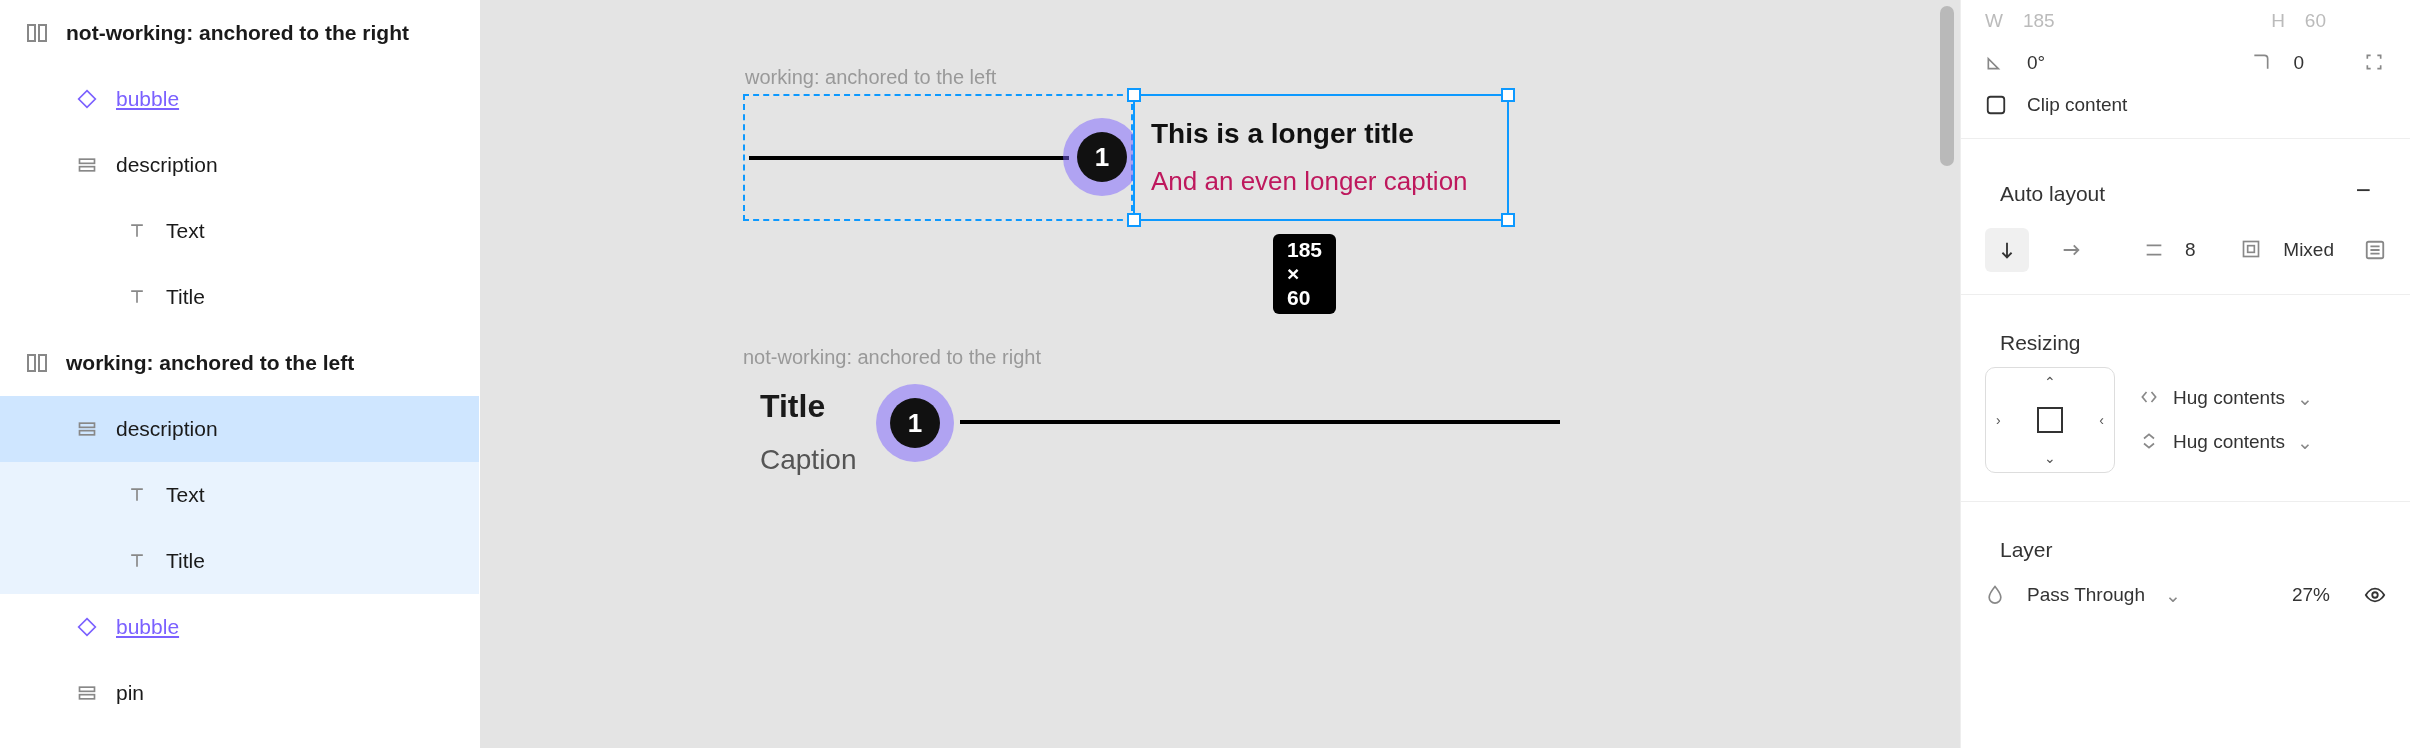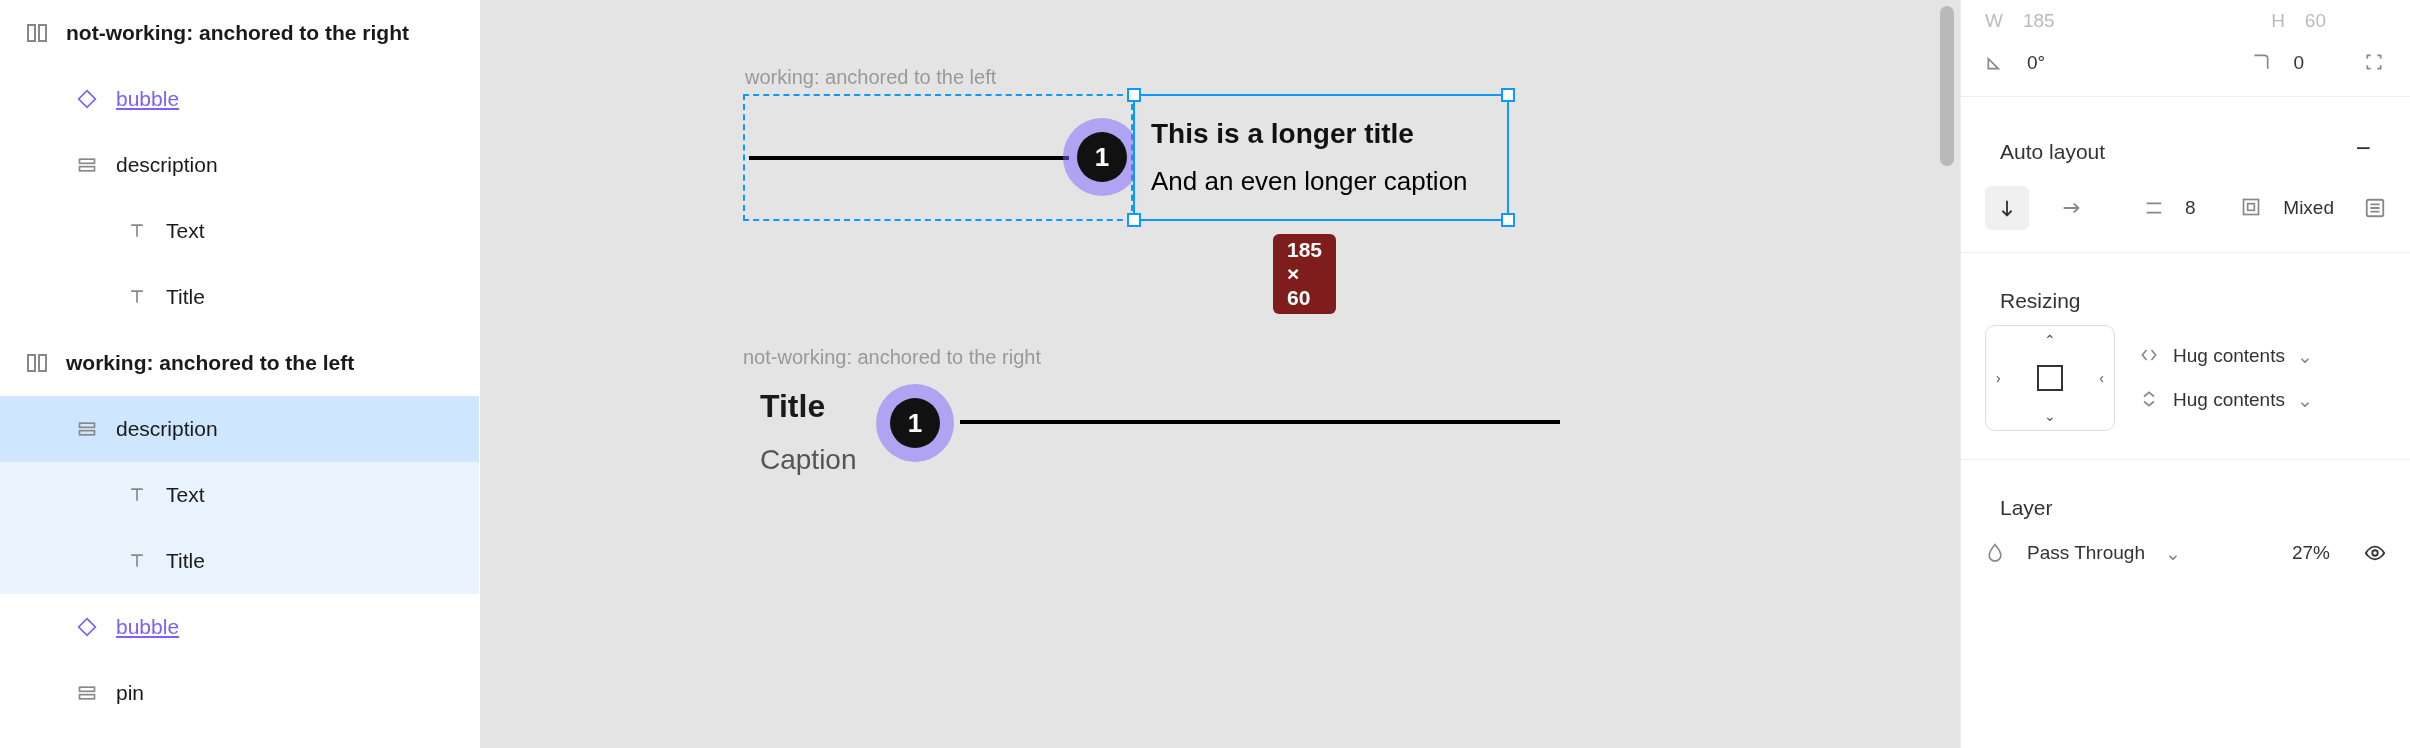--- a/index.html
+++ b/index.html
@@ -69,30 +69,30 @@
   }
   .sel-box {
     position:absolute; left:390px; top:0; width:376px; height:127px;
     border:2px solid #0d99ff;
     background:#e4e4e4;
     padding: 8px 16px;
     display:flex; flex-direction:column; justify-content:center; gap:16px;
   }
   .sel-hdl { position:absolute; width:14px; height:14px; background:#fff; border:2px solid #0d99ff; }
   .sel-title { font-size:28px; font-weight:700; color:#111; }
-  .sel-cap   { font-size:26px; color:#000000; }
+  .sel-cap   { font-size:26px; color:#be185d; }
   .line1 { position:absolute; left:6px; top:62px; width:320px; height:4px; background:#000; }
   .bubble1 {
     position:absolute; left:320px; top:24px; width:78px; height:78px;
     border-radius:50%; background:rgba(123,97,255,.5);
     display:flex; align-items:center; justify-content:center;
   }
   .bubble-inner { width:50px; height:50px; border-radius:50%; background:#111; color:#fff; display:flex; align-items:center; justify-content:center; font-size:26px; font-weight:700; }
   .dims-pill {
-    position:absolute; left:530px; top:140px; background:#7f1d1d; color:#fff;
+    position:absolute; left:530px; top:140px; background:#000000; color:#fff;
     font-size:21px; font-weight:600; padding:4px 14px; border-radius:6px;
   }
 
   
   .nf-label-wrap { position:absolute; left:263px; top:346px; }
   .nf-title { position:absolute; left:280px; top:388px; font-size:32px; font-weight:700; }
   .nf-cap   { position:absolute; left:280px; top:444px; font-size:28px; color:#555; }
   .bubble2 {
     position:absolute; left:396px; top:384px; width:78px; height:78px;
     border-radius:50%; background:rgba(123,97,255,.5);
@@ -290,20 +290,28 @@
       </span>
       <span>0</span>
       <span style="width:20px"></span>
       <span class="small-ico">
         <svg width="20" height="20" viewBox="0 0 24 24" fill="none" stroke="currentColor" stroke-width="2">
             <path d="M4 8V4h4M16 4h4v4M20 16v4h-4M8 20H4v-4"></path>
           </svg>
       </span>
     </div>
 
+    <div class="drow">
+      <span class="small-ico">
+        <svg width="22" height="22" viewBox="0 0 24 24" fill="none" stroke="#333" stroke-width="2">
+            <rect x="3" y="3" width="18" height="18" rx="3"></rect>
+          </svg>
+      </span>
+      <span>Clip content</span>
+    </div>
 
     <div class="sep"></div>
 
     <div class="section-h">
       <span>Auto layout</span>
       <span style="font-size:26px;">−</span>
     </div>
 
     <div class="drow">
       <div class="icon-btn active">

